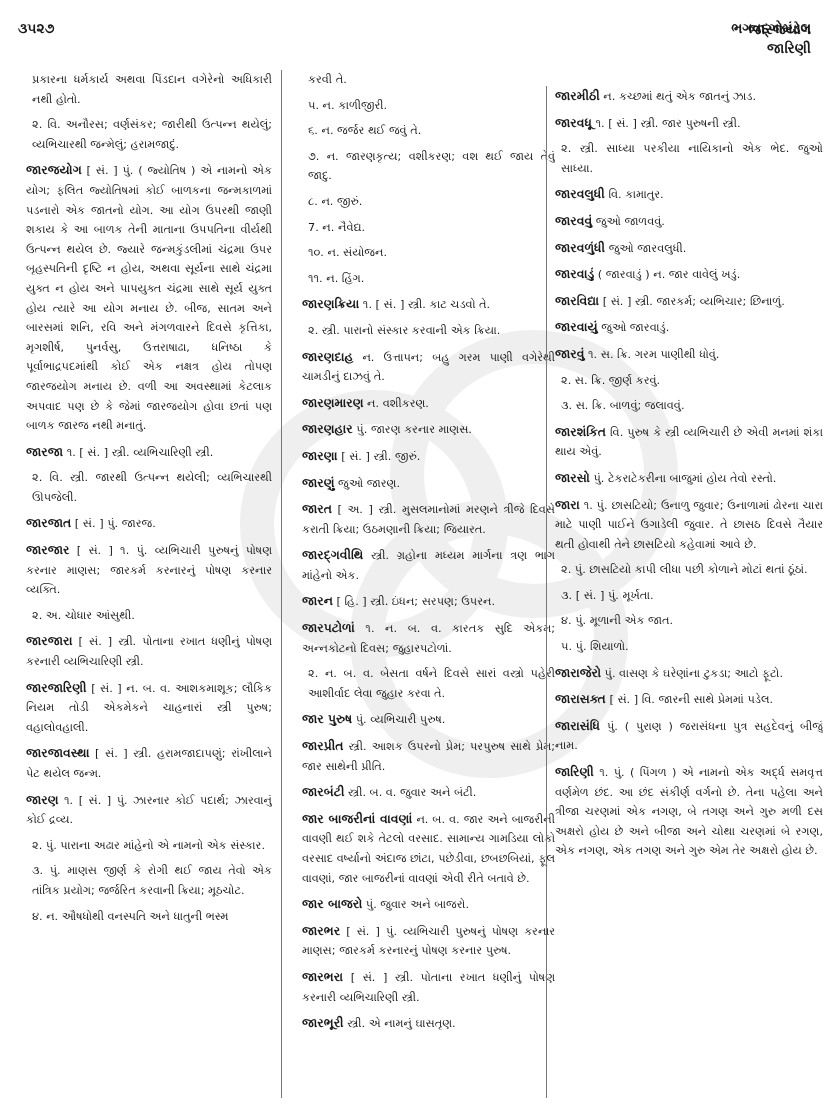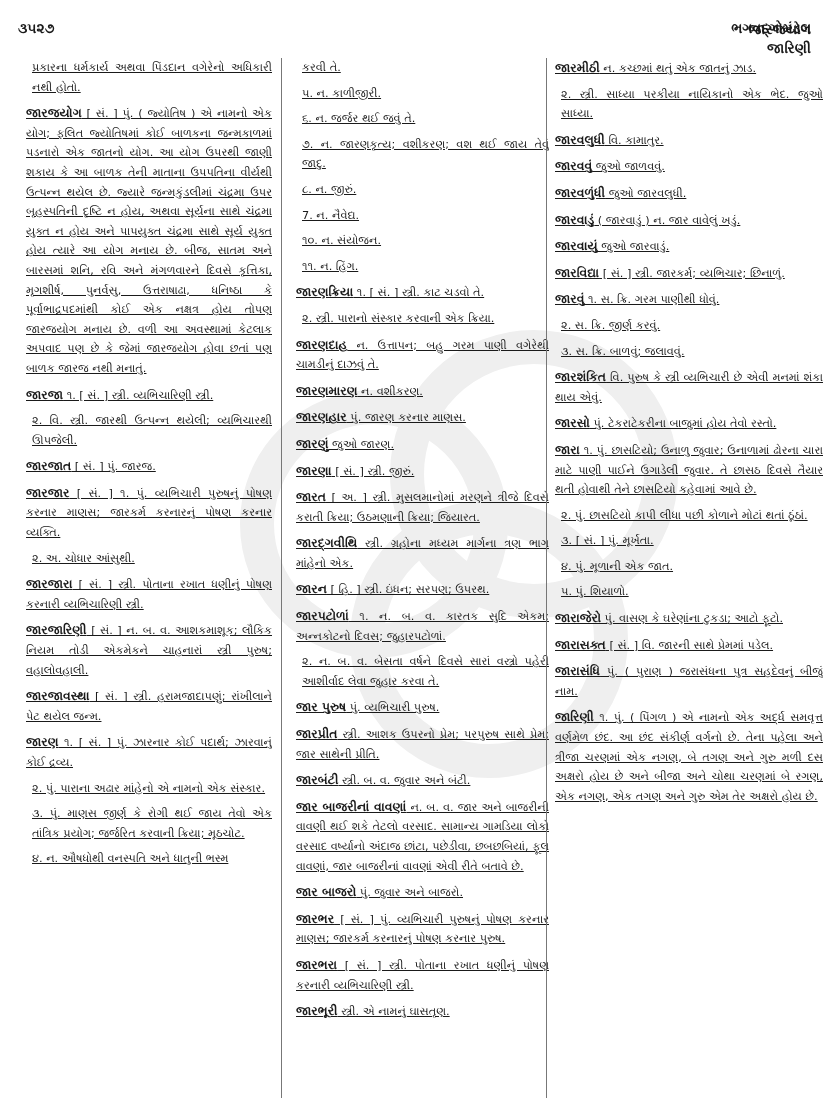--- a/index.html
+++ b/index.html
@@ -8,24 +8,24 @@
     font-family: "DejaVu Sans", sans-serif; position: relative; overflow: hidden;
   }
   .page { position: absolute; left: 0; top: 0; width: 825px; height: 1120px; }
   .watermark { position: absolute; left: 240px; top: 330px; width: 380px; height: 400px; pointer-events: none; }
   .watermark .ring { position: absolute; border-radius: 50%; border: 34px solid #efefef; }
   .header { position: absolute; top: 20px; left: 18px; right: 14px; height: 40px; }
   .hdr-page { position: absolute; left: 0; top: 0; font-size: 14px; font-weight: bold; }
   .hdr-title { position: absolute; left: 0; right: 0; top: 0; text-align: right; font-size: 14px; font-weight: bold; }
   .hdr-guide { position: absolute; right: 0; top: 0; text-align: right; font-size: 14px; font-weight: bold; line-height: 19px; }
   .columns { position: absolute; top: 58px; left: 26px; width: 790px; height: 1040px; }
-  .col { position: absolute; top: 0; bottom: 0; font-size: 11.3px; line-height: 19.6px; text-align: justify; overflow: hidden; text-decoration: underline; }
+  .col { position: absolute; top: 12px; bottom: 0; font-size: 11.3px; line-height: 19.6px; text-align: justify; overflow: hidden; }
   .col-1 { left: 0; width: 246px; }
-  .col-2 { left: 255px; width: 253px; padding-left: 14px; border-left: 1px solid #777; }
-  .col-3 { left: 520px; width: 268px; padding-left: 8px; border-left: 1px solid #777; }
+  .col-2 { left: 255px; width: 253px; padding-left: 20px; border-left: 1px solid #777; }
+  .col-3 { left: 520px; width: 268px; padding-left: 8px; border-left: 1px solid #777; margin-top: 16px; }
   .entry { margin-bottom: 6px; }
   .entry .hw { font-weight: bold; font-size: 12.4px; }
   .entry .def { }
   .sense { padding-left: 6px; }
   .cont { padding-left: 6px; margin-bottom: 6px; }
 </style>
 </head>
 <body>
 
 <div class="page">
@@ -41,20 +41,21 @@
     <div class="hdr-title">ભગવદ્ગોમંડલ</div>
     <div class="hdr-guide">
       <div>જારજયોગ</div>
       <div>જારિણી</div>
     </div>
   </div>
 
   <div class="columns">
     <div class="col col-1">
         <div class="cont">પ્રકારના ધર્મકાર્ય અથવા પિંડદાન વગેરેનો અધિકારી નથી હોતો.</div>
+        <div class="sense entry">૨. વિ. અનૌરસ; વર્ણસંકર; જારીથી ઉત્પન્ન થયેલું; વ્યભિચારથી જન્મેલું; હરામજાદું.</div>
         <div class="entry"><span class="hw">જારજયોગ</span><span class="def"> [ સં. ] પું. ( જ્યોતિષ ) એ નામનો એક યોગ; ફલિત જ્યોતિષમાં કોઈ બાળકના જન્મકાળમાં પડનારો એક જાતનો યોગ. આ યોગ ઉપરથી જાણી શકાય કે આ બાળક તેની માતાના ઉપપતિના વીર્યથી ઉત્પન્ન થયેલ છે. જ્યારે જન્મકુંડલીમાં ચંદ્રમા ઉપર બૃહસ્પતિની દૃષ્ટિ ન હોય, અથવા સૂર્યના સાથે ચંદ્રમા યુક્ત ન હોય અને પાપયુક્ત ચંદ્રમા સાથે સૂર્ય યુક્ત હોય ત્યારે આ યોગ મનાય છે. બીજ, સાતમ અને બારસમાં શનિ, રવિ અને મંગળવારને દિવસે કૃત્તિકા, મૃગશીર્ષ, પુનર્વસુ, ઉત્તરાષાઢા, ધનિષ્ઠા કે પૂર્વાભાદ્રપદમાંથી કોઈ એક નક્ષત્ર હોય તોપણ જારજયોગ મનાય છે. વળી આ અવસ્થામાં કેટલાક અપવાદ પણ છે કે જેમાં જારજયોગ હોવા છતાં પણ બાળક જારજ નથી મનાતું.</span></div>
         <div class="entry"><span class="hw">જારજા</span><span class="def"> ૧. [ સં. ] સ્ત્રી. વ્યભિચારિણી સ્ત્રી.</span></div>
         <div class="sense entry">૨. વિ. સ્ત્રી. જારથી ઉત્પન્ન થયેલી; વ્યભિચારથી ઊપજેલી.</div>
         <div class="entry"><span class="hw">જારજાત</span><span class="def"> [ સં. ] પું. જારજ.</span></div>
         <div class="entry"><span class="hw">જારજાર</span><span class="def"> [ સં. ] ૧. પું. વ્યભિચારી પુરુષનું પોષણ કરનાર માણસ; જારકર્મ કરનારનું પોષણ કરનાર વ્યક્તિ.</span></div>
         <div class="sense entry">૨. અ. ચોધાર આંસુથી.</div>
         <div class="entry"><span class="hw">જારજારા</span><span class="def"> [ સં. ] સ્ત્રી. પોતાના રખાત ધણીનું પોષણ કરનારી વ્યભિચારિણી સ્ત્રી.</span></div>
         <div class="entry"><span class="hw">જારજારિણી</span><span class="def"> [ સં. ] ન. બ. વ. આશકમાશૂક; લૌકિક નિયમ તોડી એકમેકને ચાહનારાં સ્ત્રી પુરુષ; વહાલોવહાલી.</span></div>
         <div class="entry"><span class="hw">જારજાવસ્થા</span><span class="def"> [ સં. ] સ્ત્રી. હરામજાદાપણું; રાંખીલાને પેટ થયેલ જન્મ.</span></div>
         <div class="entry"><span class="hw">જારણ</span><span class="def"> ૧. [ સં. ] પું. ઝારનાર કોઈ પદાર્થ; ઝારવાનું કોઈ દ્રવ્ય.</span></div>
@@ -69,45 +70,46 @@
         <div class="sense entry">૭. ન. જારણકૃત્ય; વશીકરણ; વશ થઈ જાય તેવું જાદુ.</div>
         <div class="sense entry">૮. ન. જીરું.</div>
         <div class="sense entry">7. ન. નૈવેદ્ય.</div>
         <div class="sense entry">૧૦. ન. સંયોજન.</div>
         <div class="sense entry">૧૧. ન. હિંગ.</div>
         <div class="entry"><span class="hw">જારણક્રિયા</span><span class="def"> ૧. [ સં. ] સ્ત્રી. કાટ ચડવો તે.</span></div>
         <div class="sense entry">૨. સ્ત્રી. પારાનો સંસ્કાર કરવાની એક ક્રિયા.</div>
         <div class="entry"><span class="hw">જારણદાહ</span><span class="def"> ન. ઉત્તાપન; બહુ ગરમ પાણી વગેરેથી ચામડીનું દાઝવું તે.</span></div>
         <div class="entry"><span class="hw">જારણમારણ</span><span class="def"> ન. વશીકરણ.</span></div>
         <div class="entry"><span class="hw">જારણહાર</span><span class="def"> પું. જારણ કરનાર માણસ.</span></div>
+        <div class="entry"><span class="hw">જારણા</span><span class="def"> [ સં. ] સ્ત્રી. જીરું.</span></div>
         <div class="entry"><span class="hw">જારણું</span><span class="def"> જુઓ જારણ.</span></div>
-        <div class="entry"><span class="hw">જારણા</span><span class="def"> [ સં. ] સ્ત્રી. જીરું.</span></div>
         <div class="entry"><span class="hw">જારત</span><span class="def"> [ અ. ] સ્ત્રી. મુસલમાનોમાં મરણને ત્રીજે દિવસે કરાતી ક્રિયા; ઉઠમણાની ક્રિયા; જિયારત.</span></div>
         <div class="entry"><span class="hw">જારદ્ગવીથિ</span><span class="def"> સ્ત્રી. ગ્રહોના મધ્યમ માર્ગના ત્રણ ભાગ માંહેનો એક.</span></div>
-        <div class="entry"><span class="hw">જારન</span><span class="def"> [ હિ. ] સ્ત્રી. ઇંધન; સરપણ; ઉપરથ.</span></div>
+        <div class="entry"><span class="hw">જારન</span><span class="def"> [ હિ. ] સ્ત્રી. ઇંધન; સરપણ; ઉપરન.</span></div>
         <div class="entry"><span class="hw">જારપટોળાં</span><span class="def"> ૧. ન. બ. વ. કારતક સુદિ એકમ; અન્નકોટનો દિવસ; જુહારપટોળાં.</span></div>
         <div class="sense entry">૨. ન. બ. વ. બેસતા વર્ષને દિવસે સારાં વસ્ત્રો પહેરી આશીર્વાદ લેવા જુહાર કરવા તે.</div>
         <div class="entry"><span class="hw">જાર પુરુષ</span><span class="def"> પું. વ્યભિચારી પુરુષ.</span></div>
         <div class="entry"><span class="hw">જારપ્રીત</span><span class="def"> સ્ત્રી. આશક ઉપરનો પ્રેમ; પરપુરુષ સાથે પ્રેમ; જાર સાથેની પ્રીતિ.</span></div>
         <div class="entry"><span class="hw">જારબંટી</span><span class="def"> સ્ત્રી. બ. વ. જુવાર અને બંટી.</span></div>
         <div class="entry"><span class="hw">જાર બાજરીનાં વાવણાં</span><span class="def"> ન. બ. વ. જાર અને બાજરીની વાવણી થઈ શકે તેટલો વરસાદ. સામાન્ય ગામડિયા લોકો વરસાદ વર્ષ્યાનો અંદાજ છાંટા, પછેડીવા, છબછબિયાં, ફૂલ વાવણાં, જાર બાજરીનાં વાવણાં એવી રીતે બતાવે છે.</span></div>
         <div class="entry"><span class="hw">જાર બાજરો</span><span class="def"> પું. જુવાર અને બાજરો.</span></div>
         <div class="entry"><span class="hw">જારભર</span><span class="def"> [ સં. ] પું. વ્યભિચારી પુરુષનું પોષણ કરનાર માણસ; જારકર્મ કરનારનું પોષણ કરનાર પુરુષ.</span></div>
         <div class="entry"><span class="hw">જારભરા</span><span class="def"> [ સં. ] સ્ત્રી. પોતાના રખાત ધણીનું પોષણ કરનારી વ્યભિચારિણી સ્ત્રી.</span></div>
         <div class="entry"><span class="hw">જારભૂરી</span><span class="def"> સ્ત્રી. એ નામનું ઘાસતૃણ.</span></div>
       </div>
     <div class="col col-3">
         <div class="entry"><span class="hw">જારમીઠી</span><span class="def"> ન. કચ્છમાં થતું એક જાતનું ઝાડ.</span></div>
+        <div class="entry"><span class="hw">જારવધૂ</span><span class="def"> ૧. [ સં. ] સ્ત્રી. જાર પુરુષની સ્ત્રી.</span></div>
         <div class="sense entry">૨. સ્ત્રી. સાધ્યા પરકીયા નાયિકાનો એક ભેદ. જુઓ સાધ્યા.</div>
         <div class="entry"><span class="hw">જારવલુધી</span><span class="def"> વિ. કામાતુર.</span></div>
         <div class="entry"><span class="hw">જારવવું</span><span class="def"> જુઓ જાળવવું.</span></div>
         <div class="entry"><span class="hw">જારવળુંધી</span><span class="def"> જુઓ જારવલુધી.</span></div>
         <div class="entry"><span class="hw">જારવાડું</span><span class="def"> ( જારવાડું ) ન. જાર વાવેલું ખડું.</span></div>
+        <div class="entry"><span class="hw">જારવિદ્યા</span><span class="def"> [ સં. ] સ્ત્રી. જારકર્મ; વ્યભિચાર; છિનાળું.</span></div>
         <div class="entry"><span class="hw">જારવાયું</span><span class="def"> જુઓ જારવાડું.</span></div>
-        <div class="entry"><span class="hw">જારવિદ્યા</span><span class="def"> [ સં. ] સ્ત્રી. જારકર્મ; વ્યભિચાર; છિનાળું.</span></div>
         <div class="entry"><span class="hw">જારવું</span><span class="def"> ૧. સ. ક્રિ. ગરમ પાણીથી ધોવું.</span></div>
         <div class="sense entry">૨. સ. ક્રિ. જીર્ણ કરવું.</div>
         <div class="sense entry">૩. સ. ક્રિ. બાળવું; જલાવવું.</div>
         <div class="entry"><span class="hw">જારશંકિત</span><span class="def"> વિ. પુરુષ કે સ્ત્રી વ્યભિચારી છે એવી મનમાં શંકા થાય એવું.</span></div>
         <div class="entry"><span class="hw">જારસો</span><span class="def"> પું. ટેકરાટેકરીના બાજુમાં હોય તેવો રસ્તો.</span></div>
         <div class="entry"><span class="hw">જારા</span><span class="def"> ૧. પું. છાસટિયો; ઉનાળુ જુવાર; ઉનાળામાં ઢોરના ચારા માટે પાણી પાઈને ઉગાડેલી જુવાર. તે છાસઠ દિવસે તૈયાર થતી હોવાથી તેને છાસટિયો કહેવામાં આવે છે.</span></div>
         <div class="sense entry">૨. પું. છાસટિયો કાપી લીધા પછી કોળાને મોટાં થતાં ઠૂંઠાં.</div>
         <div class="sense entry">૩. [ સં. ] પું. મૂર્ખતા.</div>
         <div class="sense entry">૪. પું. મૂળાની એક જાત.</div>
         <div class="sense entry">૫. પું. શિયાળો.</div>

